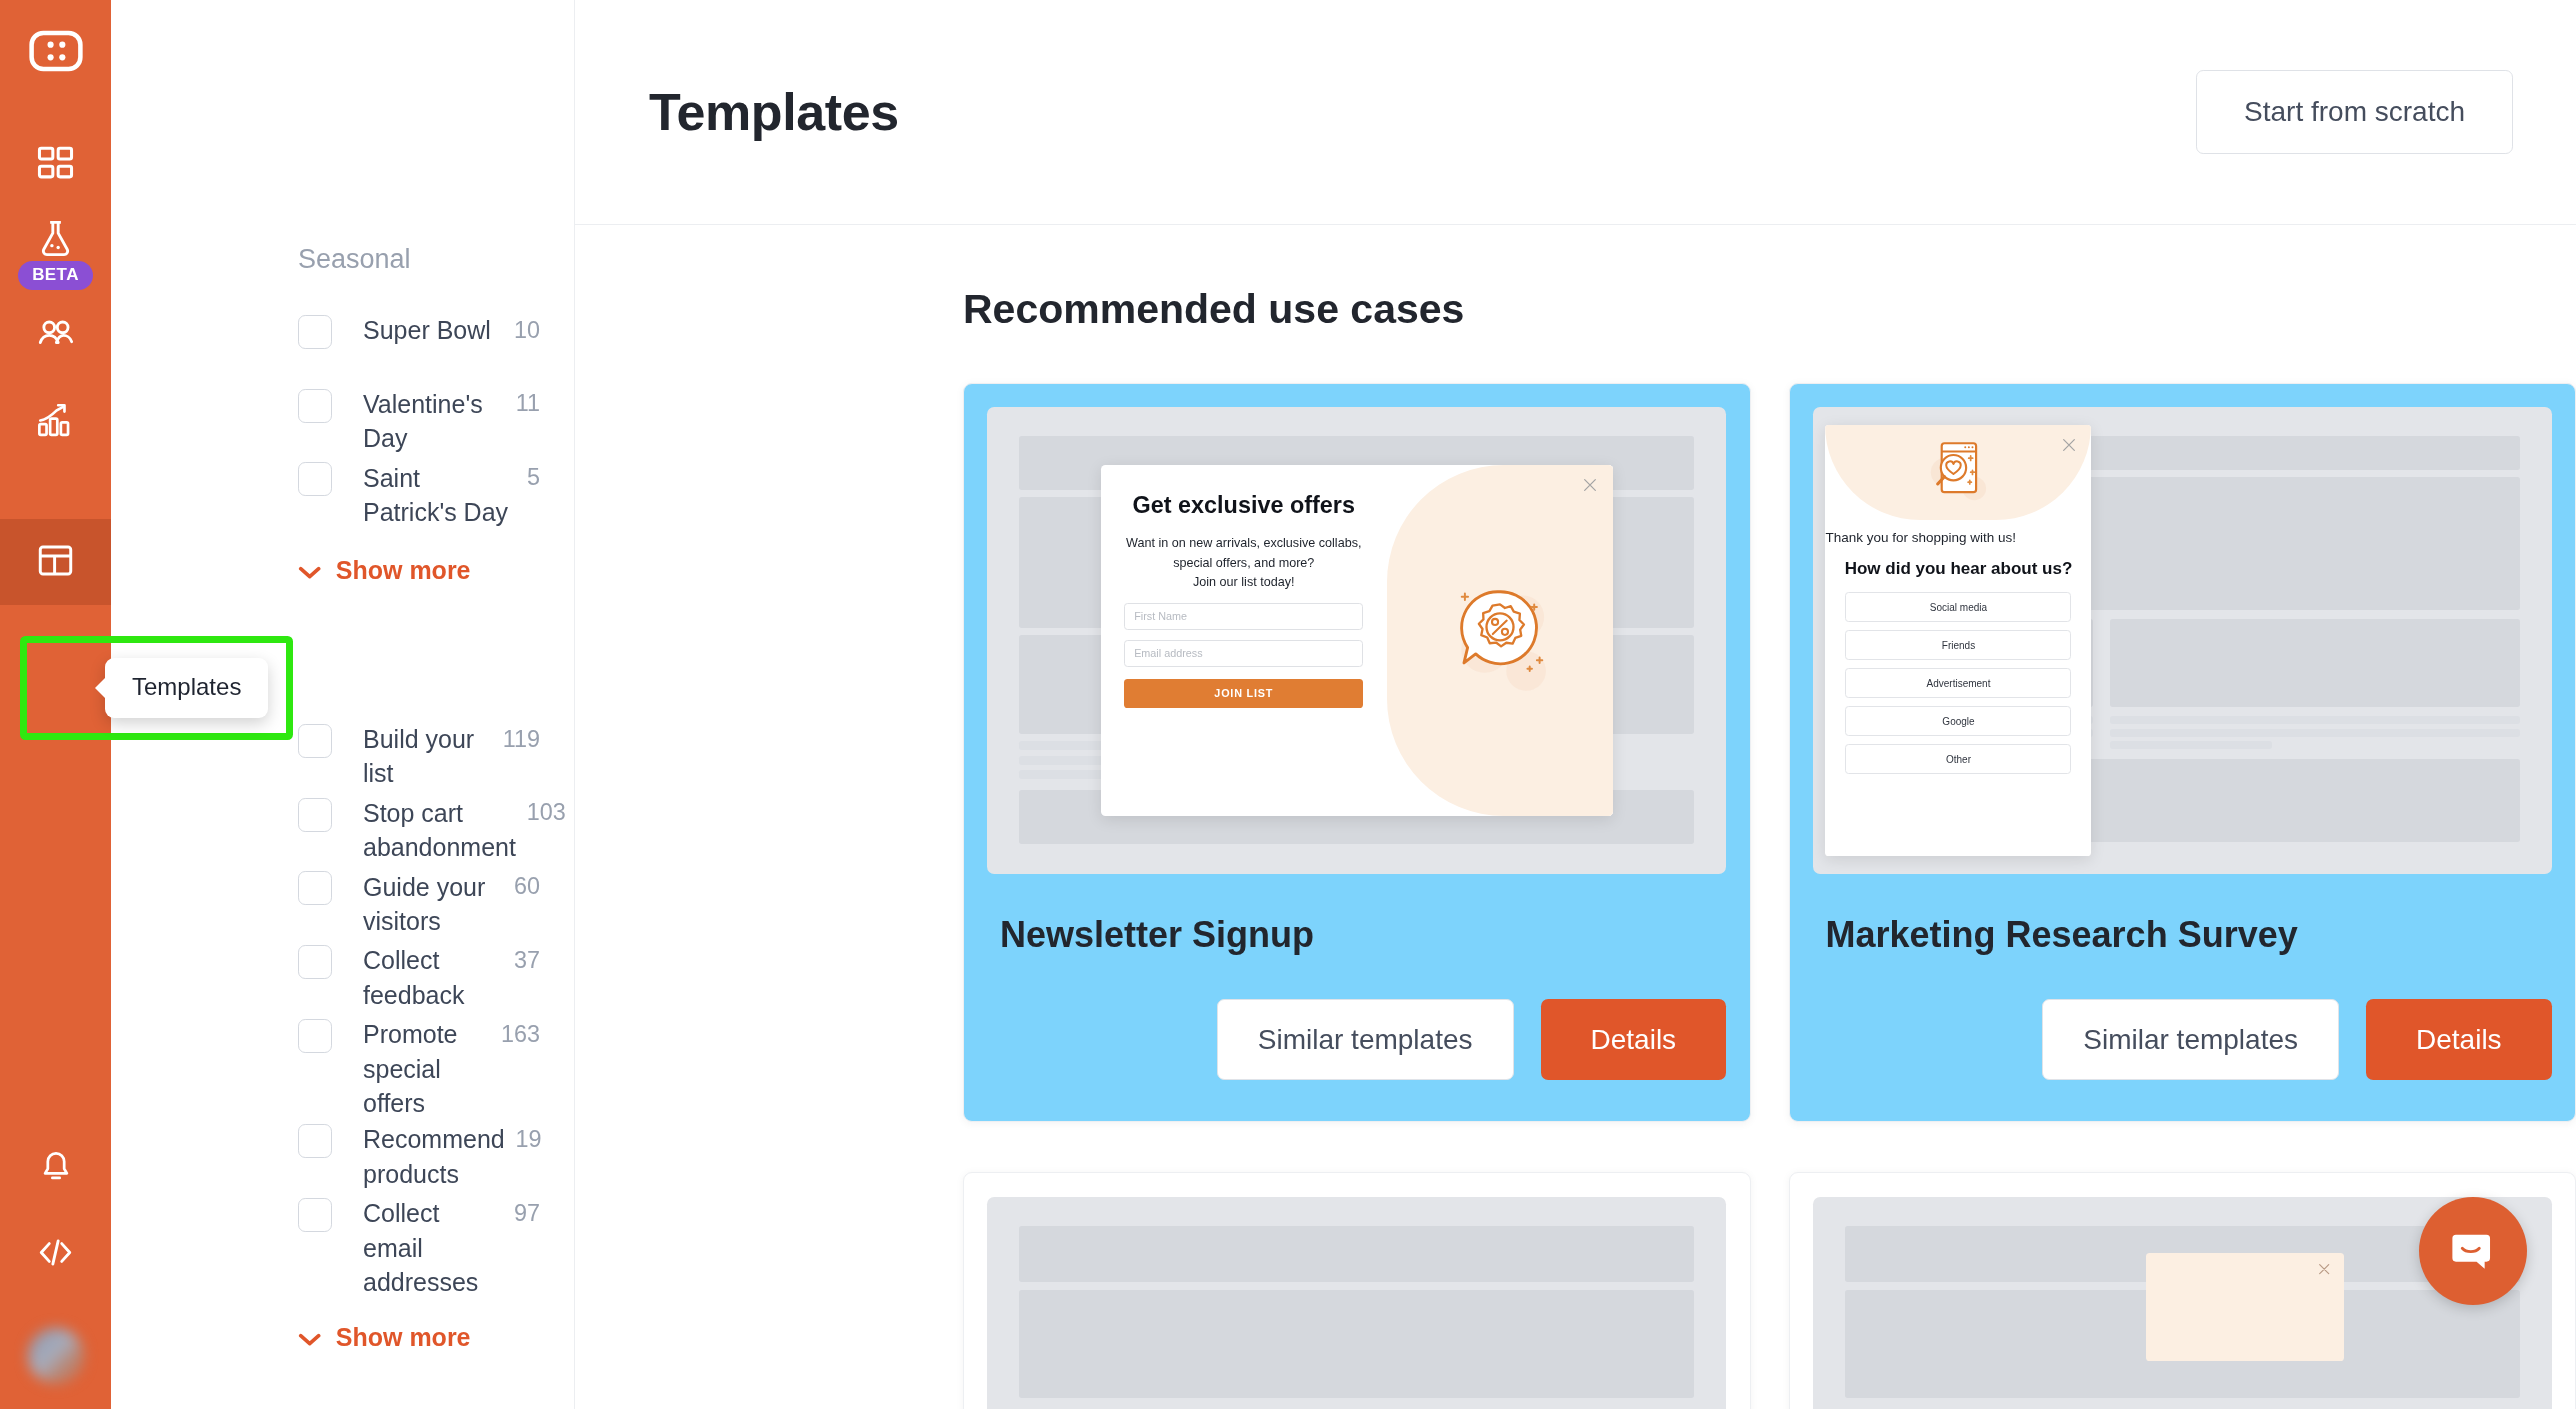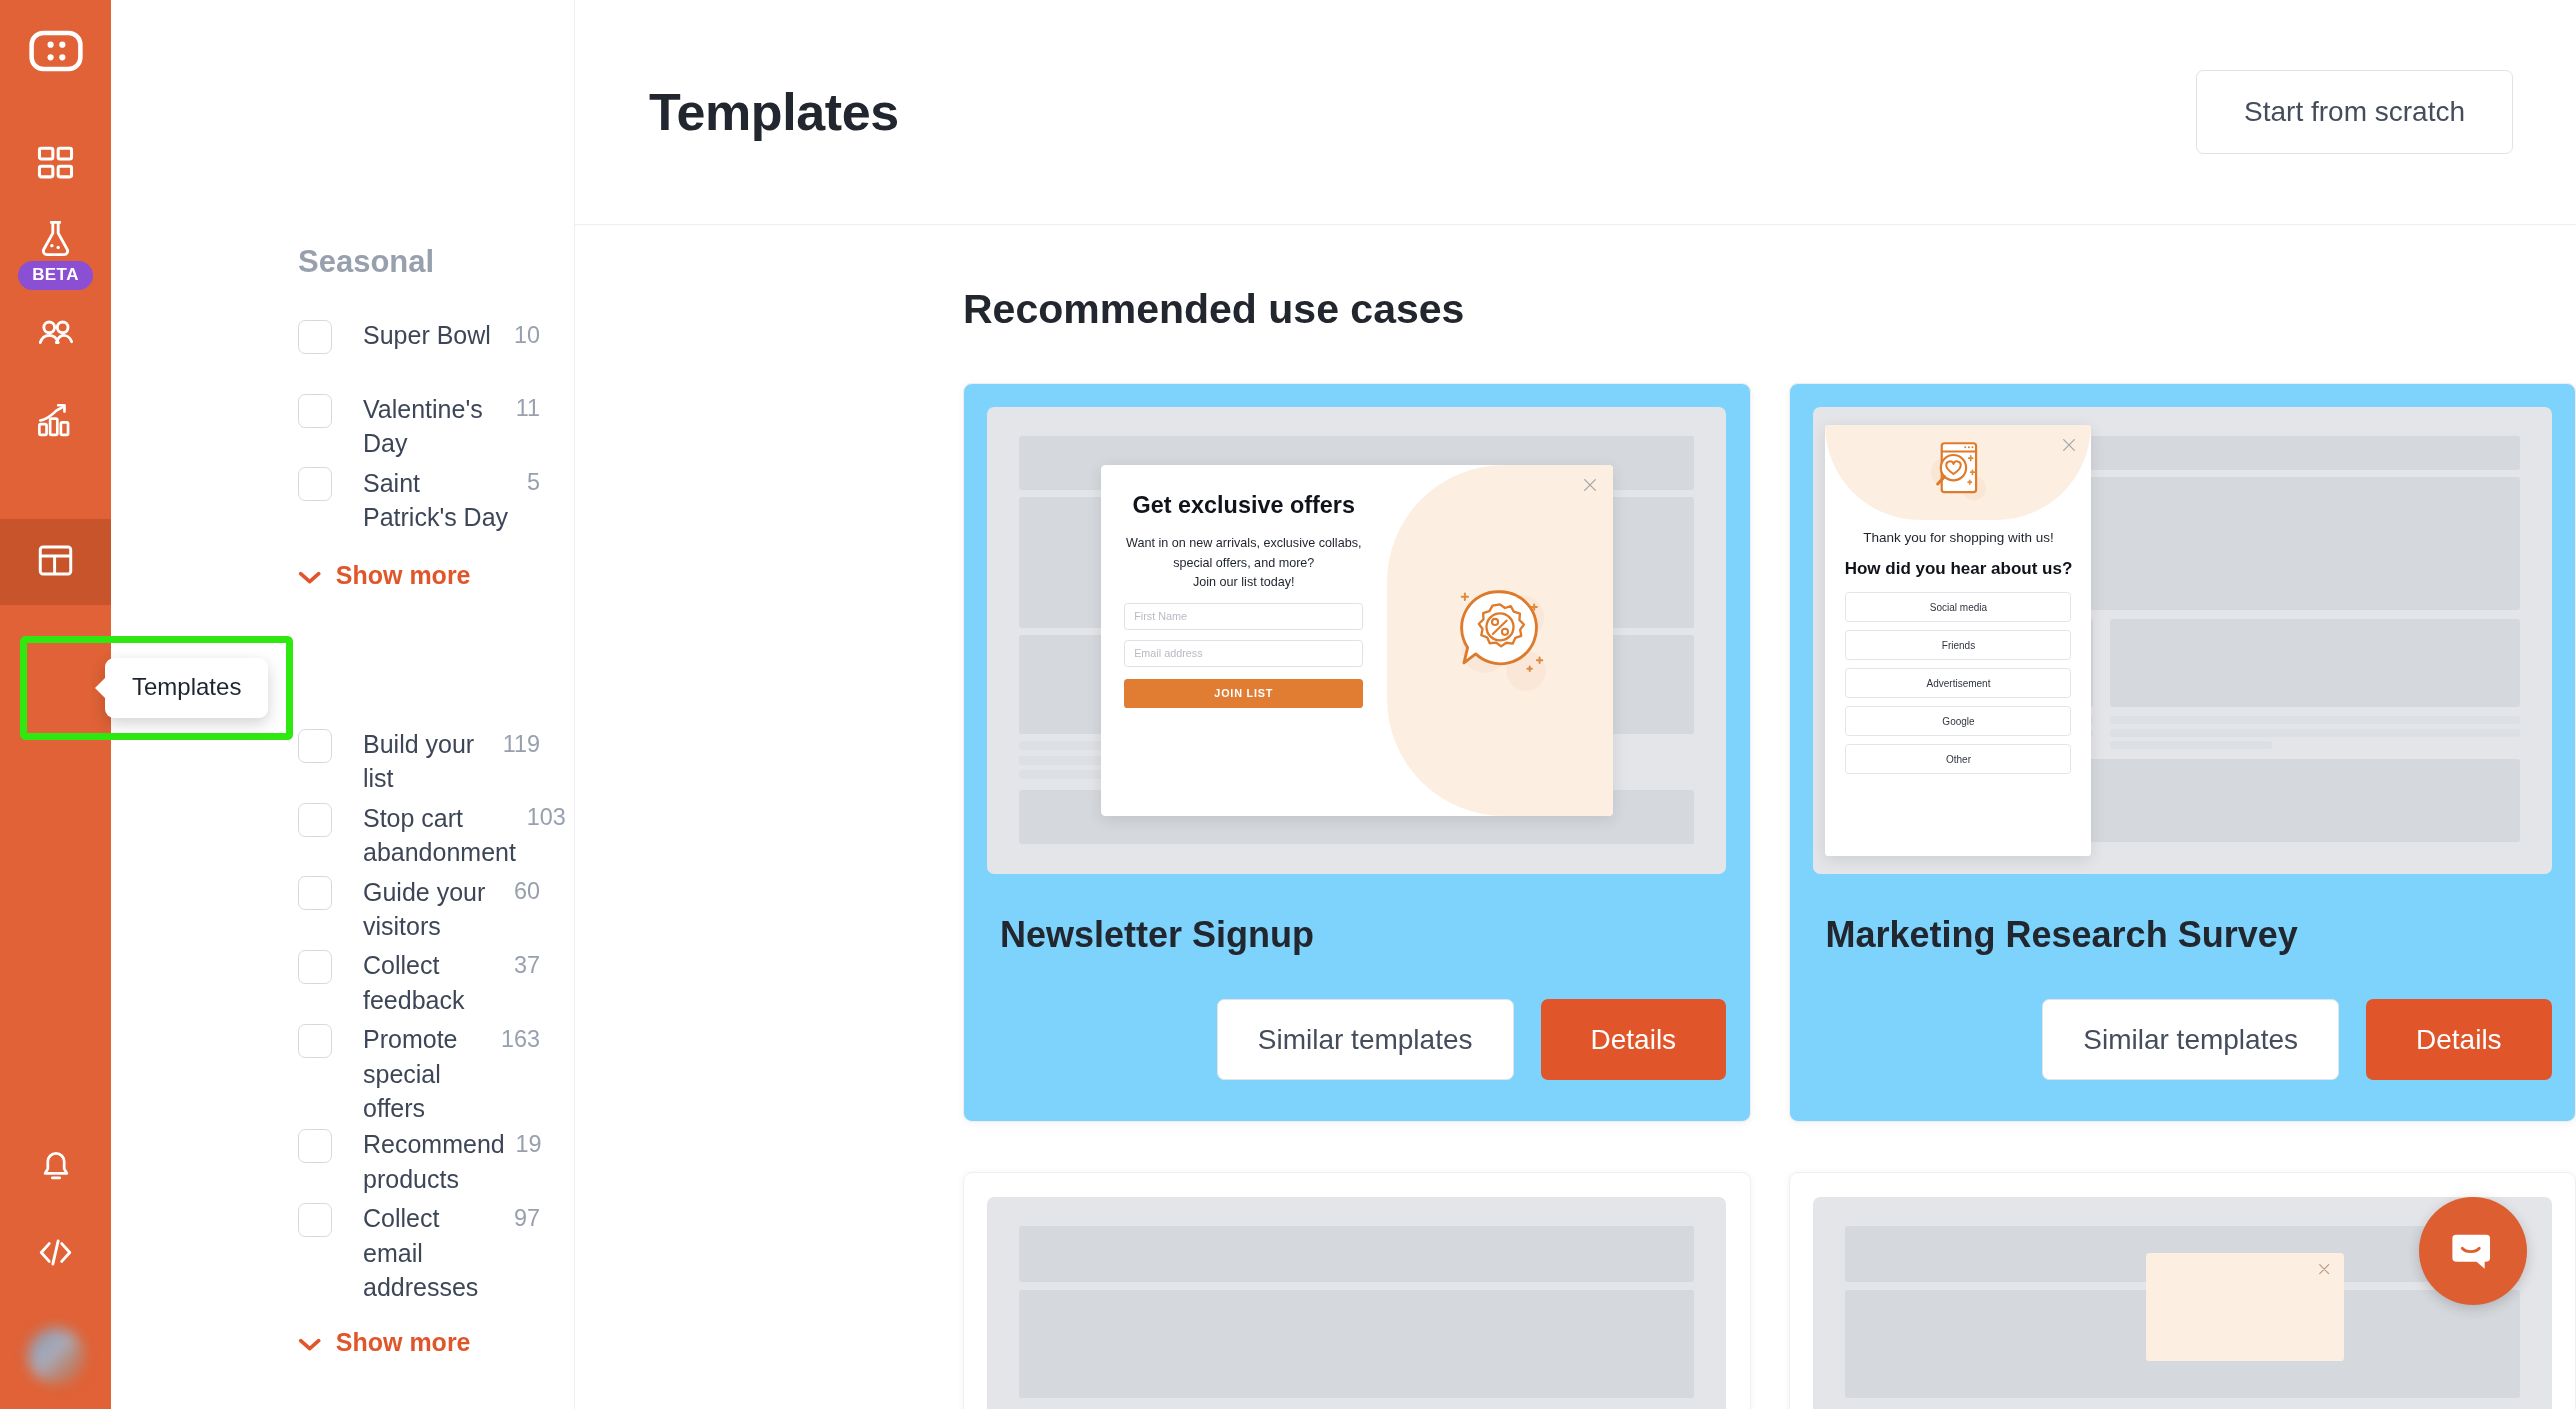--- a/index.html
+++ b/index.html
@@ -71,21 +71,21 @@
 
   
   .filters {
     width: 464px; flex: 0 0 464px; height: 1409px;
     background: #fff; border-right: 0.9px solid #eceef1;
     padding: 0 34px 0 0;
     position: relative; overflow: hidden;
   }
   .filters-inner { padding-top: 244px; }
   .group-title {
-    font-size: 31px; color: #98a0ae; font-weight: bold;
+    font-size: 27px; color: #98a0ae; font-weight: normal;
     padding-left: 187px; margin-bottom: 38px;
   }
   .frow {
     display: flex; align-items: flex-start;
     padding: 0 0 0 187px; min-height: 72px; margin-bottom: 1.8px;
   }
   .cbox {
     width: 34px; height: 34px; flex: 0 0 34px;
     border: 1.8px solid #d4d8df; border-radius: 7.2px; background: #fff;
     margin-top: 1.8px;
@@ -174,21 +174,21 @@
 
   
   .pop2 {
     position: absolute; width: 266px; height: 431px;
     background: #fff; border-radius: 3.6px; overflow: hidden;
     box-shadow: 0 3.6px 14.4px rgba(0,0,0,.10); z-index: 5;
     left: 12.6px; top: 18px;
   }
   .pop2-top { height: 95px; background: #fcefe2; border-radius: 0 0 135px 135px;
     display:flex; align-items:center; justify-content:center; position: relative; }
-  .pop2-thanks { font-size: 13.5px; color: #1d222b; text-align: center; line-height: 1.35; margin-top: 9px; }
+  .pop2-thanks { font-size: 13.5px; color: #1d222b; text-align: left; line-height: 1.35; margin-top: 9px; }
   .pop2-h { font-size: 17px; font-weight: bold; color: #10131a; text-align: center; line-height: 1.2; margin-top: 11.7px; }
   .pop2-opts { padding: 12.6px 20px 0 20px; }
   .pop2-opt {
     border: 0.9px solid #e2e4e8; border-radius: 3.6px; height: 30px;
     margin-bottom: 8px; display: flex; align-items: center; justify-content: center;
     font-size: 10px; color: #30353f;
   }
 
   
   .grid-bottom { display: flex; gap: 38px; margin-top: 50px; }

